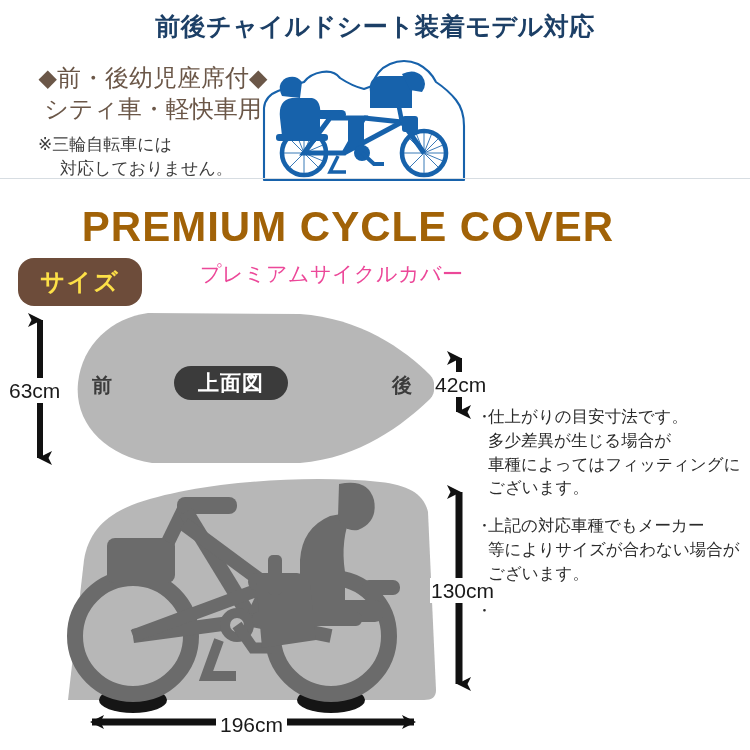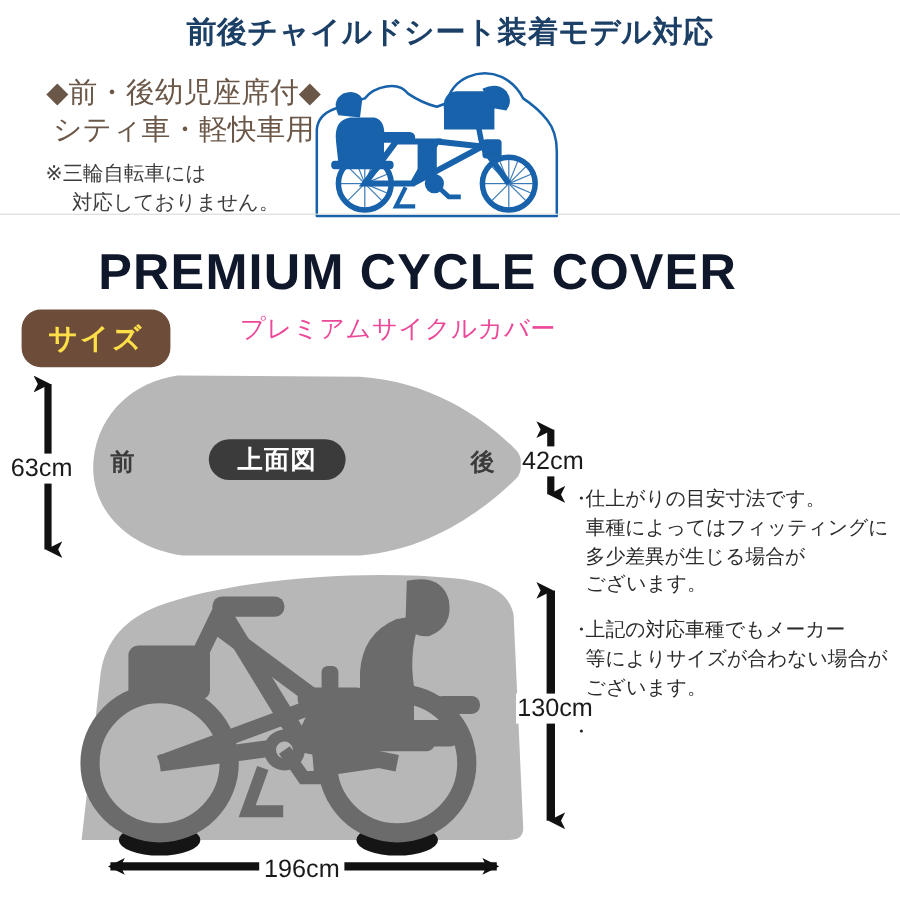--- a/index.html
+++ b/index.html
@@ -48,21 +48,21 @@
   .divider{
     position:absolute;left:0;top:178px;width:750px;height:1px;
     background:#d7dde2;
   }
 
   
   .main-title{
     position:absolute;left:0;top:203px;width:696px;
     text-align:center;
     font-size:42px;font-weight:bold;letter-spacing:1px;
-    color:#0f172a;
+    color:#a16207;
   }
   .size-badge{
     position:absolute;left:18px;top:258px;
     width:124px;height:48px;border-radius:16px;
     background:#6d4c3a;
     color:#fde047;font-size:24px;font-weight:bold;
     display:flex;align-items:center;justify-content:center;
     letter-spacing:2px;
   }
   .sub-title{
@@ -308,22 +308,22 @@
   <div class="dim-label" id="lbl-196">196cm</div>
 
   <div class="view-badge">上面図</div>
   <div class="dir-label" id="dir-front">前</div>
   <div class="dir-label" id="dir-rear">後</div>
 
   <div class="notes">
       <div class="note">
         <span class="bullet">・</span>
         <span class="ln">仕上がりの目安寸法です。</span>
+        <span class="ind">多少差異が生じる場合が</span>
         <span class="ind">車種によってはフィッティングに</span>
-        <span class="ind">多少差異が生じる場合が</span>
         <span class="ind">ございます。</span>
       </div>
       <div class="note">
         <span class="bullet">・</span>
         <span class="ln">上記の対応車種でもメーカー</span>
         <span class="ind">等によりサイズが合わない場合が</span>
         <span class="ind">ございます。</span>
       </div>
       <div class="note">
         <span class="bullet">・</span>

